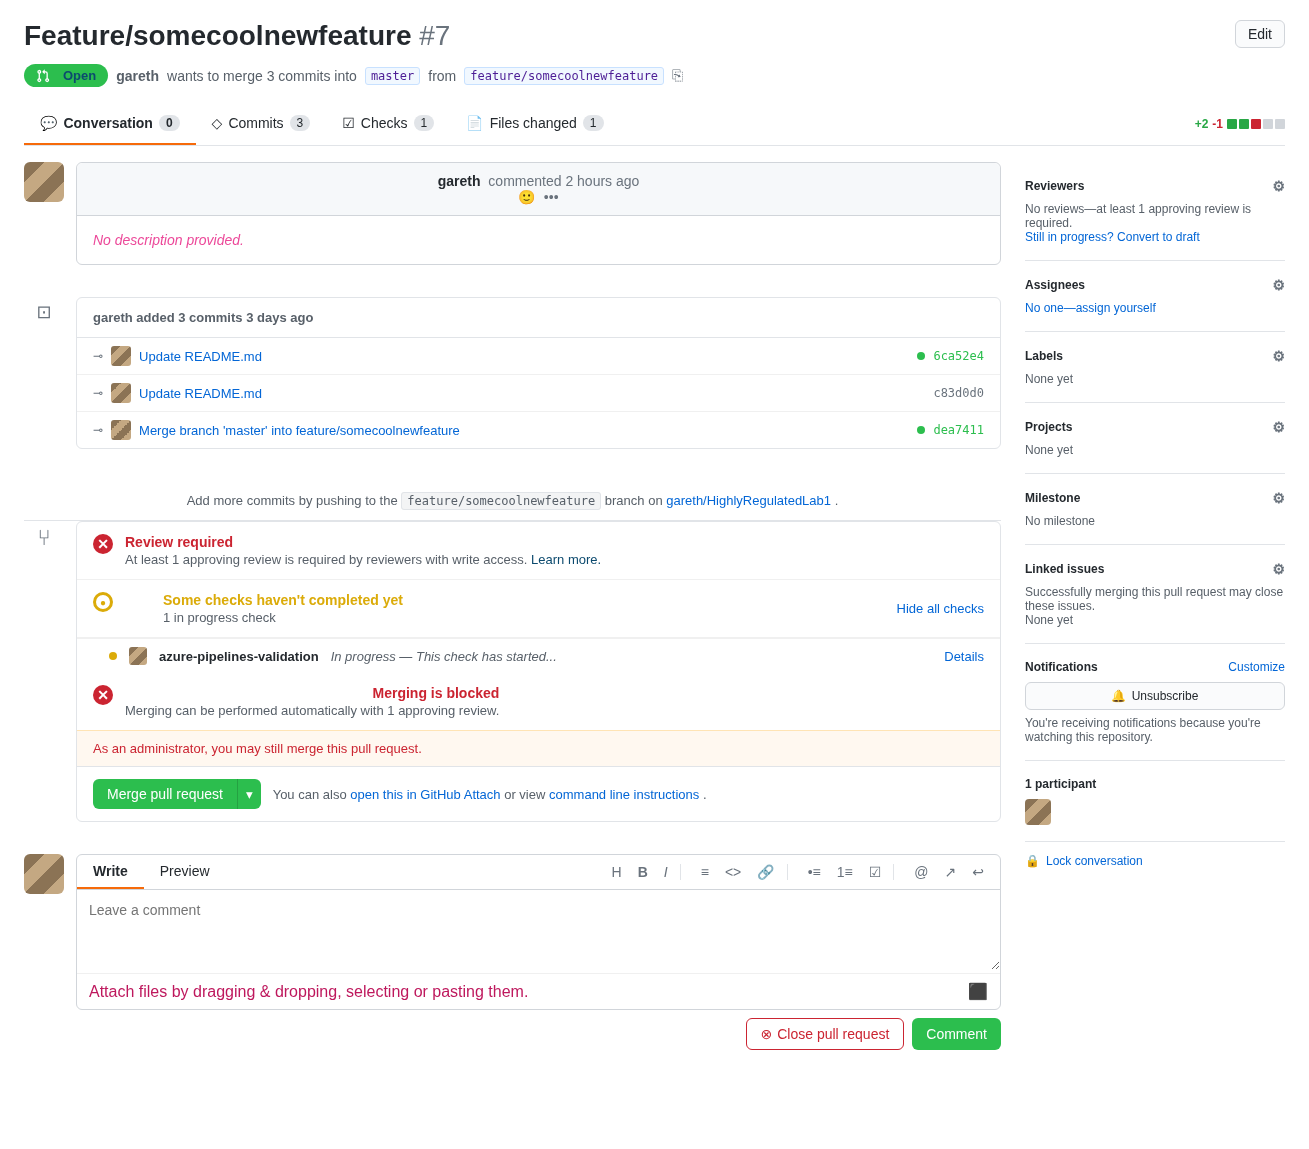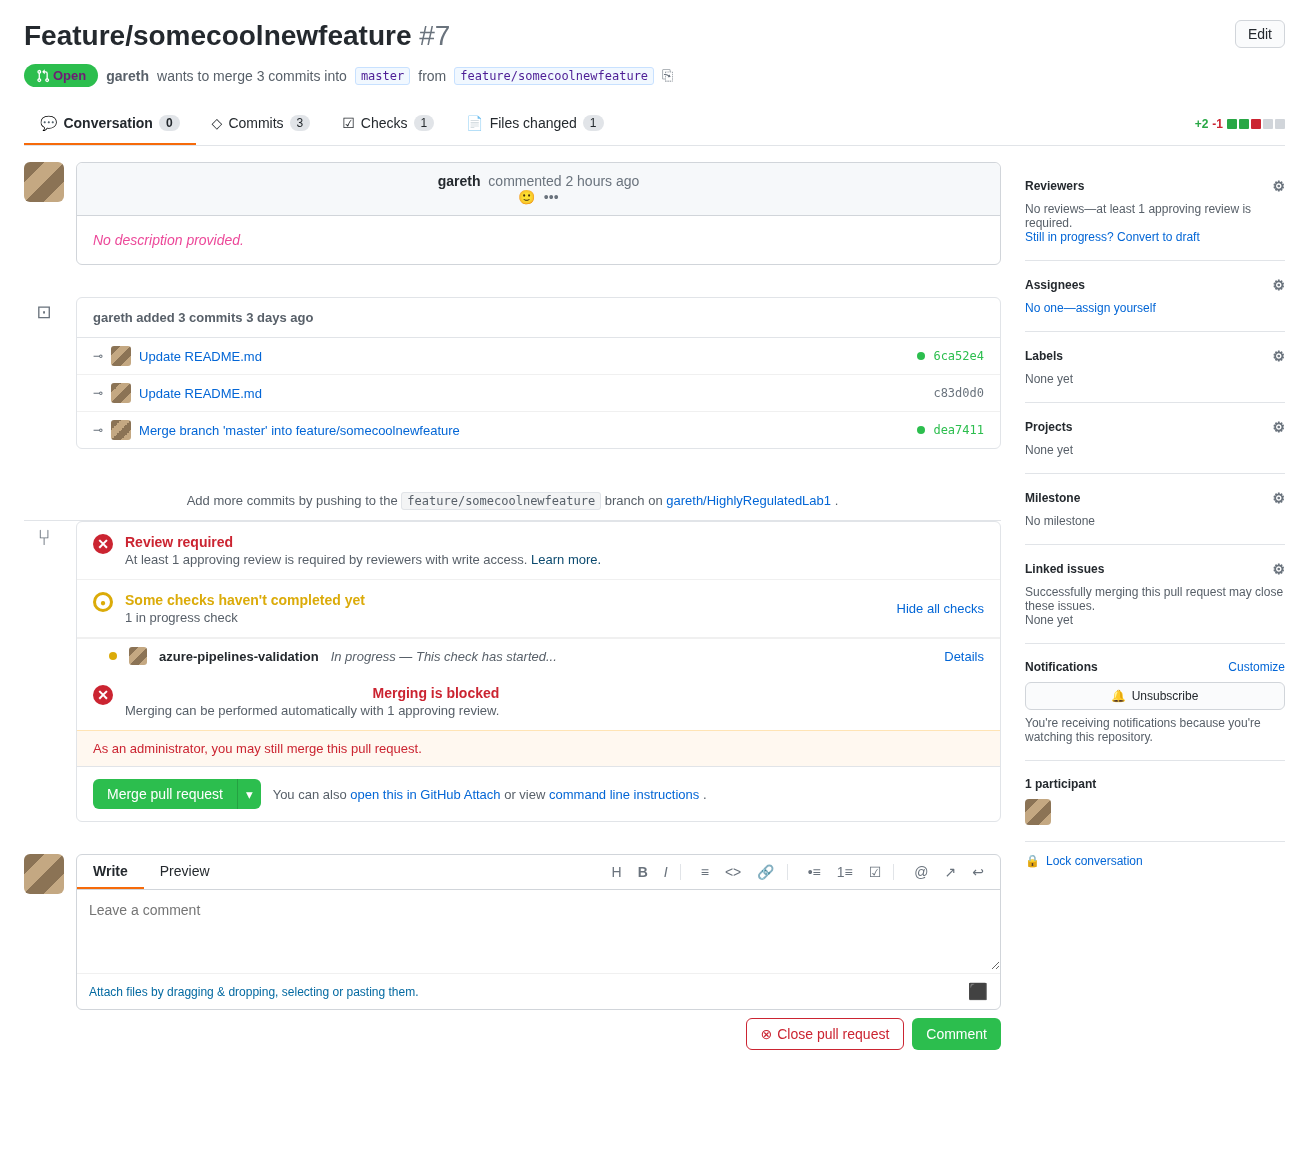--- a/index.html
+++ b/index.html
@@ -2,21 +2,21 @@
 <html><head>
   <meta charset="utf-8">
   <style>
     * { box-sizing: border-box; margin: 0; padding: 0; }
     body { font-family: -apple-system, BlinkMacSystemFont, 'Segoe UI', Helvetica, Arial, sans-serif; font-size: 14px; color: #24292e; background: #fff; }
     .page { max-width: 1309px; margin: 0 auto; padding: 20px 24px; }
     .pr-header { display: flex; justify-content: space-between; align-items: flex-start; margin-bottom: 12px; }
     .pr-number { color: #6a737d; font-weight: 300; }
     .edit-btn { border: 1px solid #d1d5da; border-radius: 6px; padding: 5px 12px; background: #fafbfc; cursor: pointer; font-size: 14px; color: #24292e; }
     .pr-meta { display: flex; align-items: center; gap: 8px; margin-bottom: 16px; font-size: 14px; color: #586069; }
-    .open-badge { background: #2cbe4e; color: #701a75; border-radius: 20px; padding: 4px 12px; font-size: 13px; font-weight: 600; display: flex; align-items: center; gap: 3px; }
+    .open-badge { background: #2cbe4e; color: #0c4a6e; border-radius: 20px; padding: 4px 12px; font-size: 13px; font-weight: 600; display: flex; align-items: center; gap: 13px; }
     .open-badge svg { width: 14px; height: 14px; fill: #fff; }
     .branch-tag { background: #f1f8ff; color: #4c1d95; border: 1px solid #c8e1ff; border-radius: 3px; padding: 1px 5px; font-size: 12px; font-family: monospace; }
     .copy-icon { cursor: pointer; color: #6a737d; }
     .tabs { display: flex; align-items: center; border-bottom: 1px solid #e1e4e8; margin-bottom: 16px; }
     .tab { padding: 12px 16px; cursor: pointer; font-size: 14px; color: #24292e; border-bottom: 2px solid transparent; display: flex; align-items: center; gap: 6px; white-space: nowrap; }
     .tab.active { border-bottom: 2px solid #f66a0a; font-weight: 600; }
     .tab .count { background: #e1e4e8; border-radius: 20px; padding: 1px 7px; font-size: 12px; }
     .diff-stats { margin-left: auto; display: flex; align-items: center; gap: 4px; font-size: 12px; font-weight: 600; }
     .diff-add { color: #28a745; }
     .diff-del { color: #cb2431; }
@@ -74,21 +74,21 @@
     .merge-note { font-size: 13px; color: #586069; }
     .merge-note a { color: #0366d6; }
     .comment-editor { border: 1px solid #d1d5da; border-radius: 6px; }
     .editor-tabs { display: flex; border-bottom: 1px solid #d1d5da; }
     .editor-tab { padding: 8px 16px; cursor: pointer; font-size: 14px; border-bottom: 2px solid transparent; }
     .editor-tab.active { border-bottom: 2px solid #f66a0a; font-weight: 600; }
     .editor-toolbar { display: flex; align-items: center; gap: 8px; padding: 8px 12px; border-bottom: 1px solid #f0f0f0; color: #6a737d; }
     .editor-toolbar span { cursor: pointer; font-size: 14px; padding: 2px 4px; }
     .editor-area { width: 100%; min-height: 80px; border: none; padding: 12px; font-size: 14px; resize: vertical; outline: none; color: #6a737d; font-family: inherit; }
     .editor-footer { padding: 8px 12px; display: flex; justify-content: space-between; align-items: center; border-top: 1px solid #f0f0f0; }
-    .editor-hint { font-size: 12px; color: #0369a1; }
+    .editor-hint { font-size: 16px; color: #be185d; }
     .close-pr-btn { border: 1px solid #cb2431; color: #cb2431; background: #fff; border-radius: 6px; padding: 7px 14px; cursor: pointer; font-size: 14px; display: flex; align-items: center; gap: 5px; }
     .comment-btn { background: #2cbe4e; color: #fff; border: none; border-radius: 6px; padding: 7px 14px; cursor: pointer; font-size: 14px; font-weight: 500; }
     .bottom-actions { display: flex; justify-content: flex-end; gap: 8px; margin-top: 8px; }
     
     .sidebar-section { padding: 16px 0; border-bottom: 1px solid #e1e4e8; }
     .sidebar-section:last-child { border-bottom: none; }
     .sidebar-title { font-size: 12px; font-weight: 600; color: #24292e; display: flex; justify-content: space-between; align-items: center; margin-bottom: 8px; }
     .sidebar-gear { color: #6a737d; cursor: pointer; font-size: 14px; }
     .sidebar-text { font-size: 12px; color: #586069; }
     .sidebar-link { color: #0366d6; font-size: 12px; cursor: pointer; }
@@ -234,21 +234,21 @@
               <div class="check-title-red">Review required</div>
               <div class="check-desc">
                 <span>At least 1 approving review is required by reviewers with write access.</span>
                 <a>Learn more.</a>
               </div>
             </div>
           </div>
 
           <div class="check-item">
             <div class="check-icon-yellow">●</div>
-            <div style="flex:1;">
+            <div style="flex:1;margin-left:38px;">
               <div class="check-row">
                 <div>
                   <div class="check-title-yellow">Some checks haven't completed yet</div>
                   <div class="check-desc">1 in progress check</div>
                 </div>
                 <a class="hide-checks-link">Hide all checks</a>
               </div>
             </div>
           </div>
 

